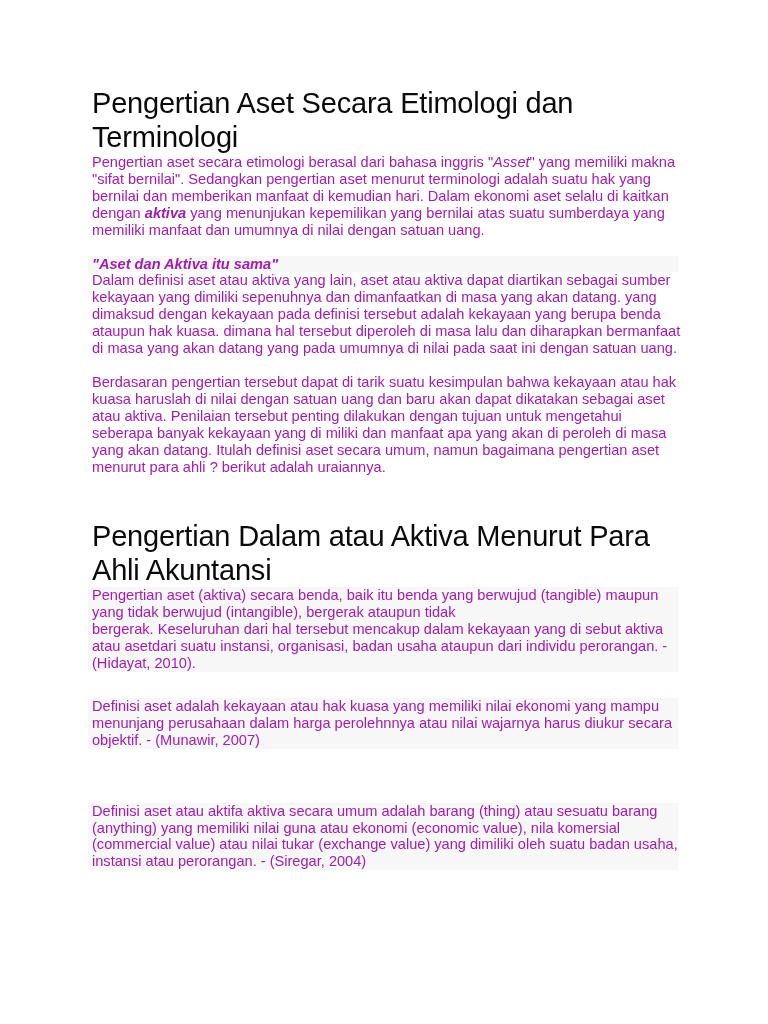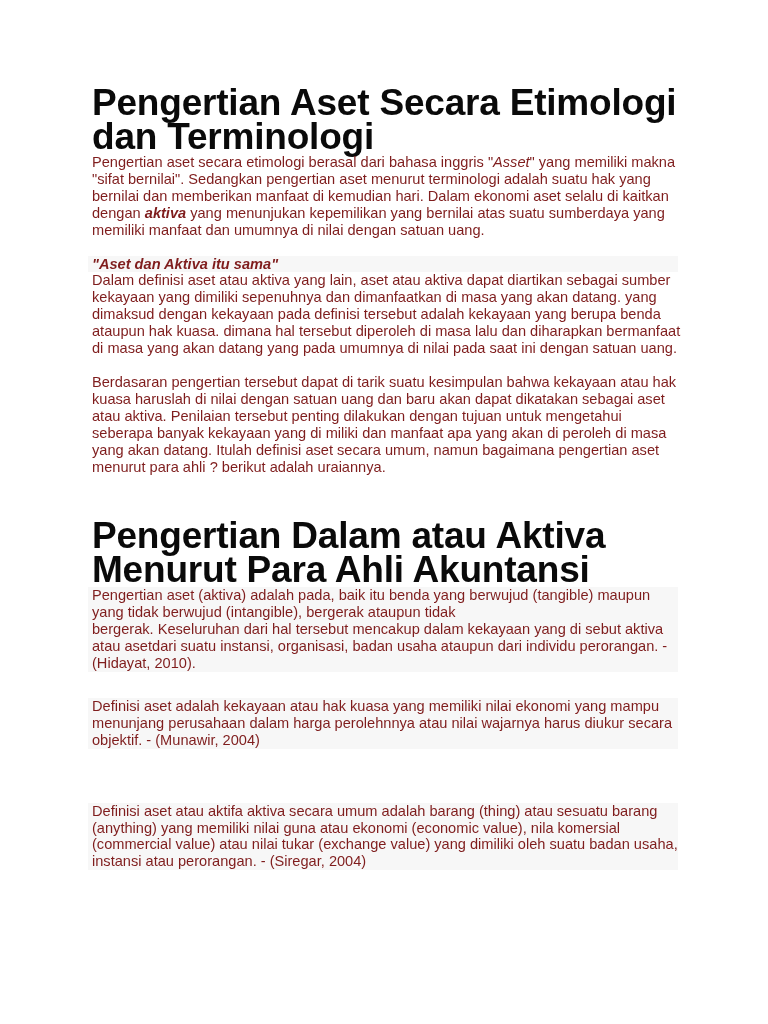--- a/index.html
+++ b/index.html
@@ -17,31 +17,31 @@
     }
     .page {
       position: absolute;
       left: 92px;
       top: 86px;
       width: 590px;
     }
     h1 {
       margin: 0;
       font-family: "Liberation Sans", sans-serif;
-      font-weight: bold;
-      font-size: 37px;
+      font-weight: normal;
+      font-size: 29px;
       line-height: 34px;
       color: #0a0a0a;
       letter-spacing: -0.2px;
     }
     p {
       margin: 0;
       font-size: 14.6px;
       line-height: 16.9px;
-      color: #7f1d1d;
+      color: #a21caf;
     }
     .shade {
       background: #f7f7f7;
       margin-left: -4px;
       padding-left: 4px;
       width: 586px;
     }
     .subhead {
       font-weight: bold;
       font-style: italic;
@@ -70,28 +70,28 @@
 
   <div class="gap-para"></div>
 
   <p>Berdasaran pengertian tersebut dapat di tarik suatu kesimpulan bahwa kekayaan atau hak kuasa haruslah di nilai dengan satuan uang dan baru akan dapat dikatakan sebagai aset atau aktiva. Penilaian tersebut penting dilakukan dengan tujuan untuk mengetahui seberapa banyak kekayaan yang di miliki dan manfaat apa yang akan di peroleh di masa yang akan datang. Itulah definisi aset secara umum, namun bagaimana pengertian aset menurut para ahli ? berikut adalah uraiannya.</p>
 
   <div class="gap-section"></div>
 
   <h1>Pengertian Dalam atau Aktiva Menurut Para Ahli Akuntansi</h1>
 
   <div class="shade">
-    <p>Pengertian aset (aktiva) adalah pada, baik itu benda yang berwujud (tangible) maupun yang tidak berwujud (intangible), bergerak ataupun tidak</p>
+    <p>Pengertian aset (aktiva) secara benda, baik itu benda yang berwujud (tangible) maupun yang tidak berwujud (intangible), bergerak ataupun tidak</p>
     <p>bergerak. Keseluruhan dari hal tersebut mencakup dalam kekayaan yang di sebut aktiva atau asetdari suatu instansi, organisasi, badan usaha ataupun dari individu perorangan. - (Hidayat, 2010).</p>
   </div>
 
   <div class="gap-quote1"></div>
 
   <div class="shade">
-    <p>Definisi aset adalah kekayaan atau hak kuasa yang memiliki nilai ekonomi yang mampu menunjang perusahaan dalam harga perolehnnya atau nilai wajarnya harus diukur secara objektif. - (Munawir, 2004)</p>
+    <p>Definisi aset adalah kekayaan atau hak kuasa yang memiliki nilai ekonomi yang mampu menunjang perusahaan dalam harga perolehnnya atau nilai wajarnya harus diukur secara objektif. - (Munawir, 2007)</p>
   </div>
 
   <div class="gap-quote2"></div>
 
   <div class="shade">
     <p>Definisi aset atau aktifa aktiva secara umum adalah barang (thing) atau sesuatu barang (anything) yang memiliki nilai guna atau ekonomi (economic value), nila komersial (commercial value) atau nilai tukar (exchange value) yang dimiliki oleh suatu badan usaha, instansi atau perorangan. - (Siregar, 2004)</p>
   </div>
 
 </div>
 

